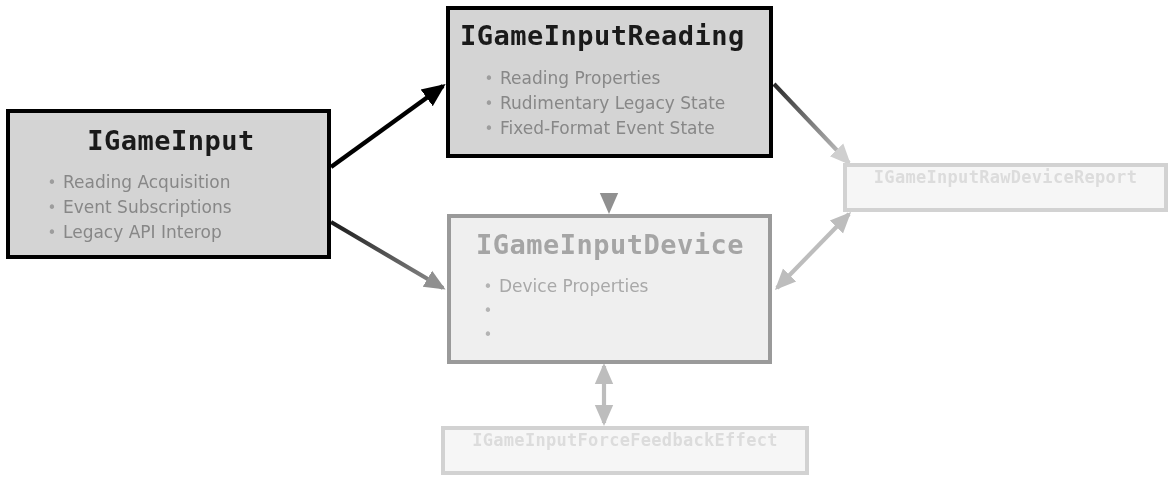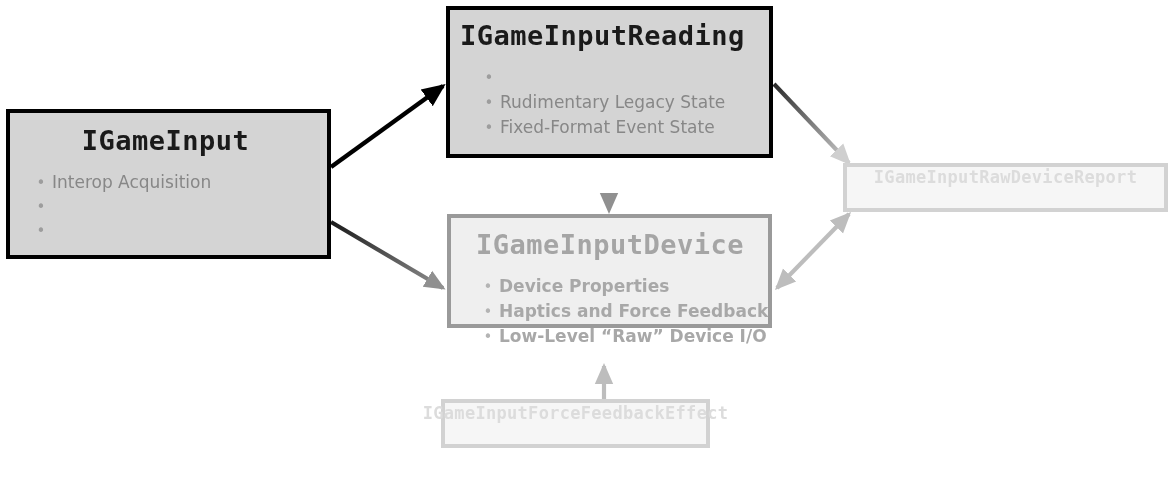--- a/index.html
+++ b/index.html
@@ -46,21 +46,20 @@
   
   .node-secondary {
     background: #efefef;
     border: 4px solid #9a9a9a;
   }
   .node-secondary .node-title {
     color: #a5a5a5;
   }
   .node-secondary .bullet-text {
     color: #a8a8a8;
-    font-weight: bold;
   }
   .node-secondary .bullet-dot {
     color: #b4b4b4;
   }
   
   .node-ghost {
     background: #f6f6f6;
     border: 4px solid #d2d2d2;
     display: flex;
     align-items: flex-start;
@@ -150,72 +149,73 @@
 
     <line x1="609" y1="159" x2="609" y2="211" stroke="url(#gradReadingDevice)" stroke-width="4.2" marker-end="url(#arrowGray)"></line>
 
     <line x1="774" y1="84" x2="849" y2="163" stroke="url(#gradReadingRaw)" stroke-width="4.2" marker-end="url(#arrowVeryLight)"></line>
 
     <line x1="777" y1="288" x2="849" y2="214" stroke="#bdbdbd" stroke-width="4.2" marker-start="url(#arrowLightStart)" marker-end="url(#arrowLight)"></line>
 
     <line x1="604" y1="366" x2="604" y2="423" stroke="#bdbdbd" stroke-width="4.2" marker-start="url(#arrowLightStart)" marker-end="url(#arrowLight)"></line>
   </svg>
 
-  <div class="node node-primary" style="left:6px; top:109px; width:325px; height:150px; padding:12px 10px 0 4px;">
+  <div class="node node-primary" style="left:6px; top:109px; width:325px; height:150px; padding:12px 10px 0 15px;">
     <div class="node-title title-lg">IGameInput</div>
     <ul class="bullets" style="margin-top:14px; padding-left:16px;">
       <li class="bullet-row">
         <span class="bullet-dot">•</span>
-        <span class="bullet-text">Interop Acquisition</span>
-      </li>
-      <li class="bullet-row">
-        <span class="bullet-dot">•</span>
-      </li>
-      <li class="bullet-row">
-        <span class="bullet-dot">•</span>
+        <span class="bullet-text">Reading Acquisition</span>
+      </li>
+      <li class="bullet-row">
+        <span class="bullet-dot">•</span>
+        <span class="bullet-text">Event Subscriptions</span>
+      </li>
+      <li class="bullet-row">
+        <span class="bullet-dot">•</span>
+        <span class="bullet-text">Legacy API Interop</span>
       </li>
     </ul>
   </div>
 
   <div class="node node-primary" style="left:446px; top:6px; width:327px; height:152px; padding:10px 26px 0 10px;">
     <div class="node-title title-lg">IGameInputReading</div>
     <ul class="bullets" style="margin-top:15px; padding-left:18px;">
       <li class="bullet-row">
         <span class="bullet-dot">•</span>
+        <span class="bullet-text">Reading Properties</span>
       </li>
       <li class="bullet-row">
         <span class="bullet-dot">•</span>
         <span class="bullet-text">Rudimentary Legacy State</span>
       </li>
       <li class="bullet-row">
         <span class="bullet-dot">•</span>
         <span class="bullet-text">Fixed-Format Event State</span>
       </li>
     </ul>
   </div>
 
-  <div class="node node-secondary" style="left:447px; top:214px; width:325px; height:114px; padding:11px 9px 0 10px;">
+  <div class="node node-secondary" style="left:447px; top:214px; width:325px; height:150px; padding:11px 9px 0 10px;">
     <div class="node-title title-lg">IGameInputDevice</div>
     <ul class="bullets" style="margin-top:14px; padding-left:16px;">
       <li class="bullet-row">
         <span class="bullet-dot">•</span>
         <span class="bullet-text">Device Properties</span>
       </li>
       <li class="bullet-row">
         <span class="bullet-dot">•</span>
-        <span class="bullet-text">Haptics and Force Feedback</span>
-      </li>
-      <li class="bullet-row">
-        <span class="bullet-dot">•</span>
-        <span class="bullet-text">Low-Level “Raw” Device I/O</span>
+      </li>
+      <li class="bullet-row">
+        <span class="bullet-dot">•</span>
       </li>
     </ul>
   </div>
 
   <div class="node node-ghost" style="left:843px; top:163px; width:325px; height:49px;">
     <div class="node-title">IGameInputRawDeviceReport</div>
   </div>
 
-  <div class="node node-ghost" style="left:441px; top:399px; width:269px; height:49px;">
+  <div class="node node-ghost" style="left:441px; top:426px; width:368px; height:49px;">
     <div class="node-title">IGameInputForceFeedbackEffect</div>
   </div>
 
 </div>
 
 </body></html>

